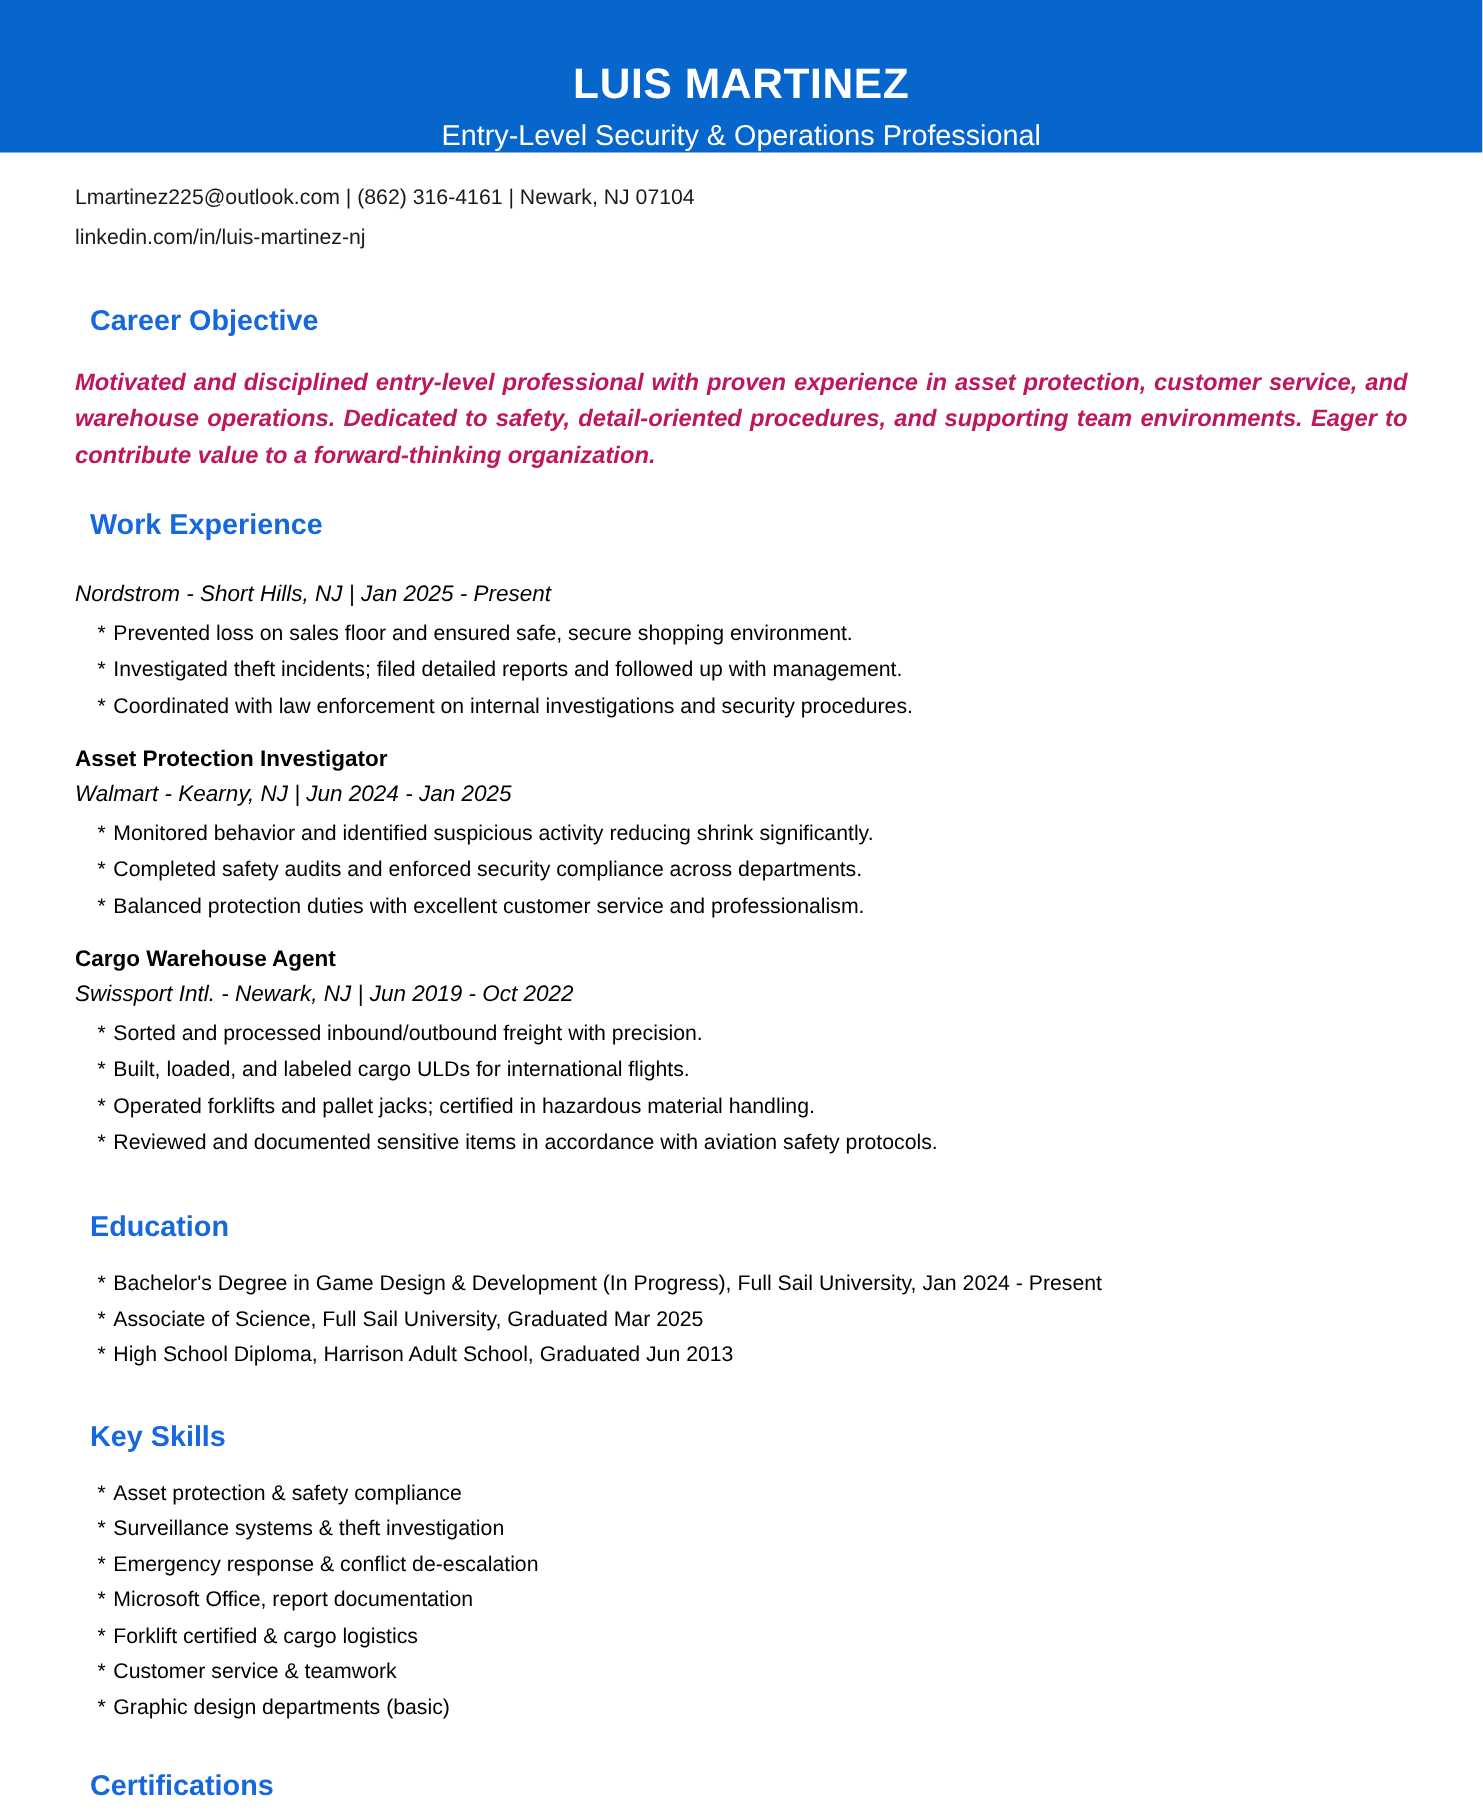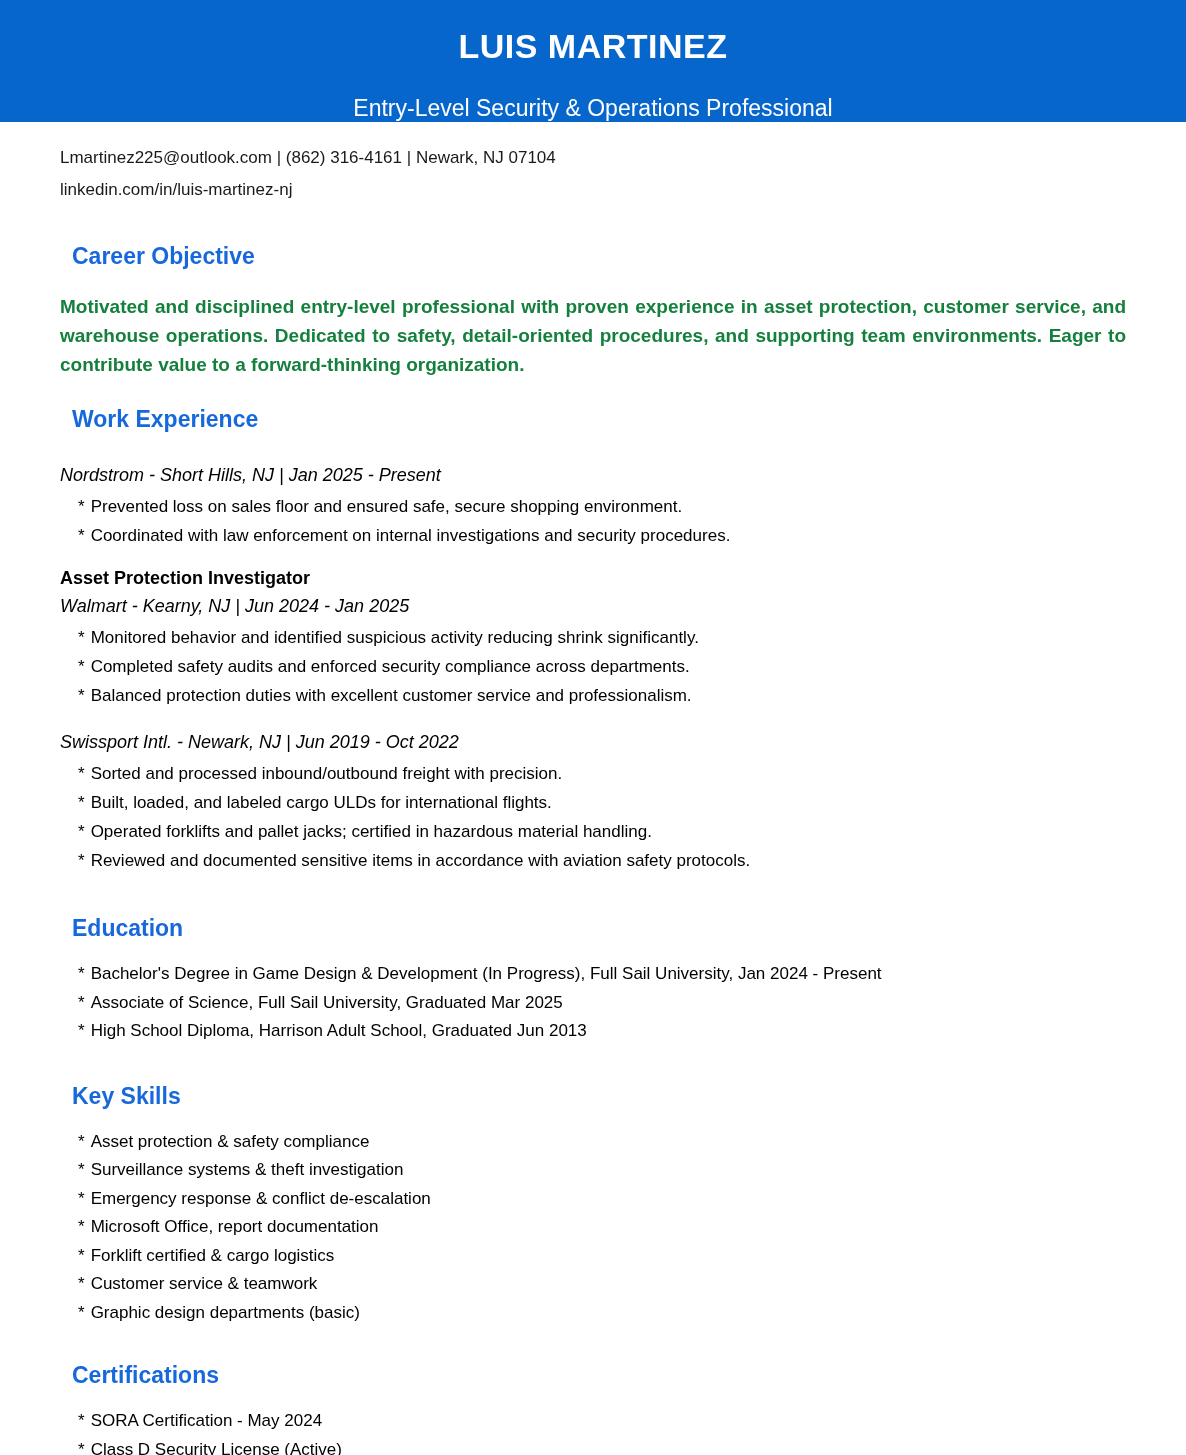--- a/index.html
+++ b/index.html
@@ -24,21 +24,21 @@
 
   
   .header-band {
     width: 1186px;
     height: 122px;
     background: #0666CC;
     box-sizing: border-box;
     display: flex;
     flex-direction: column;
     align-items: center;
-    justify-content: space-between;
+    justify-content: flex-end;
     padding-top: 26px;
   }
   .header-name {
     color: #ffffff;
     font-size: 34px;
     font-weight: bold;
     letter-spacing: 0.5px;
     line-height: 40px;
     text-align: center;
   }
@@ -79,21 +79,22 @@
   .sh-skills    { padding-top: 24px; }
   .sh-certs     { padding-top: 22px; }
 
   .objective-text {
     font-size: 19px;
     font-weight: bold;
     line-height: 29px;
     text-align: justify;
     margin: 0;
     padding-top: 10px;
-    color: #15803d;
+    color: #be185d;
+    font-style: italic;
   }
 
   .job { padding-top: 16px; }
   .job.first { padding-top: 14px; }
 
   .job-title {
     font-size: 18px;
     font-weight: bold;
     line-height: 24px;
     margin: 0;
@@ -141,35 +142,37 @@
 
     <div class="section-heading sh-objective">Career Objective</div>
     <p class="objective-text">Motivated and disciplined entry-level professional with proven experience in asset protection, customer service, and warehouse operations. Dedicated to safety, detail-oriented procedures, and supporting team environments. Eager to contribute value to a forward-thinking organization.</p>
 
     <div class="section-heading sh-work">Work Experience</div>
 
     <div class="job first">
       <div class="job-meta">Nordstrom - Short Hills, NJ | Jan 2025 - Present</div>
       <ul class="bullets work">
         <li><span class="bullet-star">*</span><span>Prevented loss on sales floor and ensured safe, secure shopping environment.</span></li>
+        <li><span class="bullet-star">*</span><span>Investigated theft incidents; filed detailed reports and followed up with management.</span></li>
         <li><span class="bullet-star">*</span><span>Coordinated with law enforcement on internal investigations and security procedures.</span></li>
       </ul>
     </div>
 
     <div class="job">
       <div class="job-title">Asset Protection Investigator</div>
       <div class="job-meta">Walmart - Kearny, NJ | Jun 2024 - Jan 2025</div>
       <ul class="bullets work">
         <li><span class="bullet-star">*</span><span>Monitored behavior and identified suspicious activity reducing shrink significantly.</span></li>
         <li><span class="bullet-star">*</span><span>Completed safety audits and enforced security compliance across departments.</span></li>
         <li><span class="bullet-star">*</span><span>Balanced protection duties with excellent customer service and professionalism.</span></li>
       </ul>
     </div>
 
     <div class="job">
+      <div class="job-title">Cargo Warehouse Agent</div>
       <div class="job-meta">Swissport Intl. - Newark, NJ | Jun 2019 - Oct 2022</div>
       <ul class="bullets work">
         <li><span class="bullet-star">*</span><span>Sorted and processed inbound/outbound freight with precision.</span></li>
         <li><span class="bullet-star">*</span><span>Built, loaded, and labeled cargo ULDs for international flights.</span></li>
         <li><span class="bullet-star">*</span><span>Operated forklifts and pallet jacks; certified in hazardous material handling.</span></li>
         <li><span class="bullet-star">*</span><span>Reviewed and documented sensitive items in accordance with aviation safety protocols.</span></li>
       </ul>
     </div>
 
     <div class="section-heading sh-education">Education</div>

